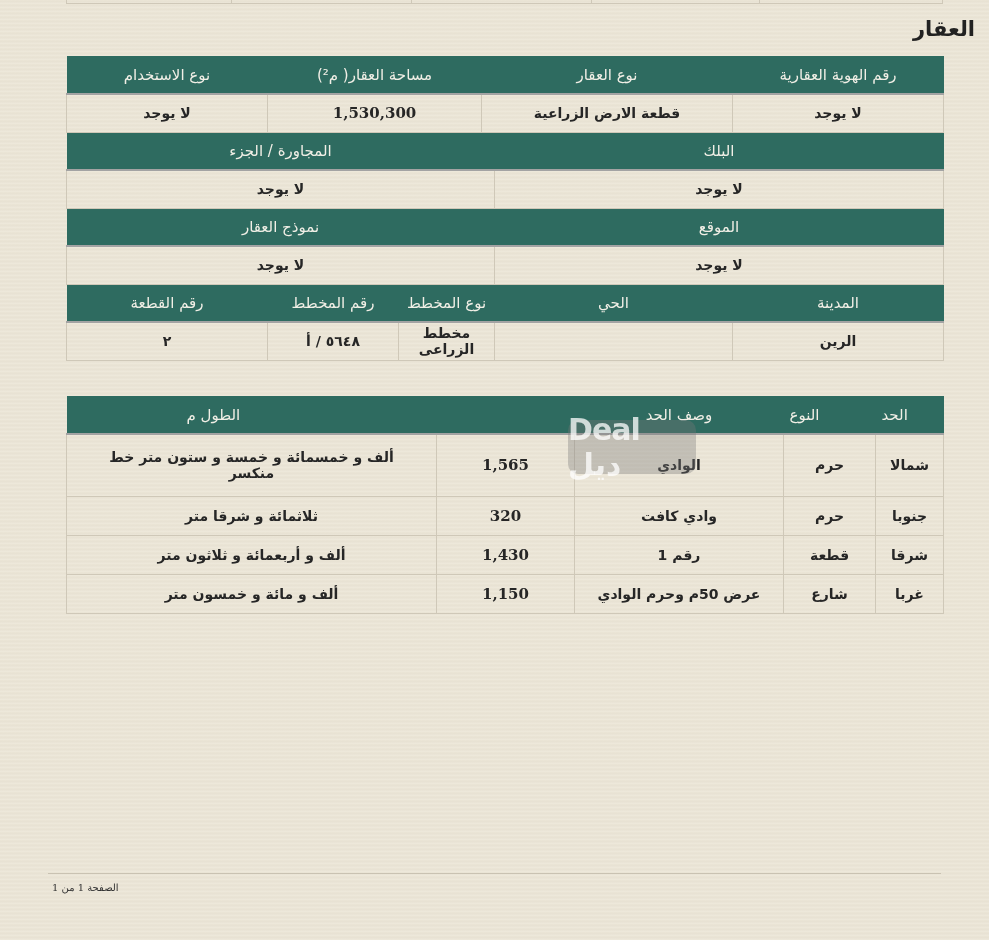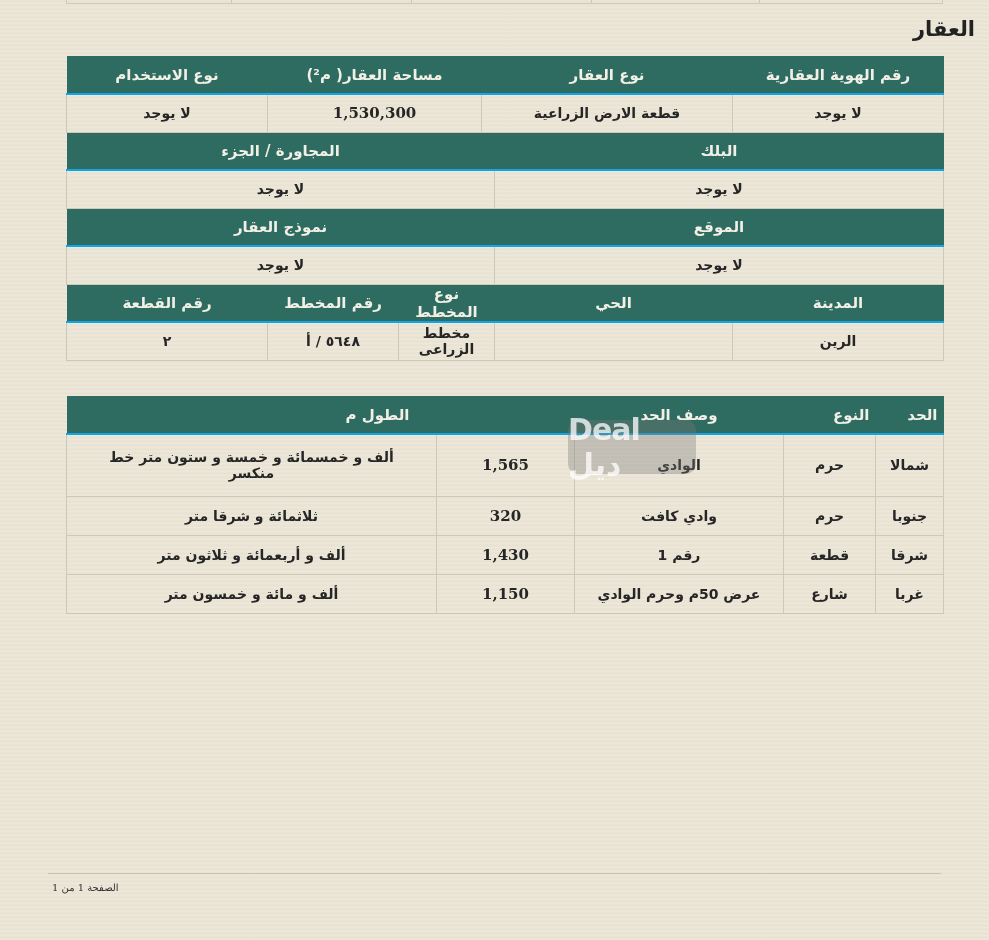--- a/index.html
+++ b/index.html
@@ -21,31 +21,31 @@
     position:absolute; right:46px; top:17px;
     font-size:21px; font-weight:bold; color:#222;
     font-family:"DejaVu Sans", sans-serif;
   }
   table { border-collapse:collapse; position:absolute; table-layout:fixed; }
   td, th {
     text-align:center; vertical-align:middle; padding:0 6px;
     font-family:"DejaVu Sans", sans-serif; font-size:15px;
   }
   th {
-    background:#2e6b60; color:#f1efe6; font-weight:bold;
-    border-bottom:2px solid #0ea5e9;
+    background:#2e6b60; color:#f1efe6; font-weight:normal;
+    border-bottom:2px solid #a3a3a3;
   }
   td { border:1px solid #cfc8b8; color:#262626; font-weight:bold; font-size:14px; }
   td.num { font-family:"DejaVu Serif", serif; font-weight:bold; font-size:15px; }
   .hdr-row { height:38px; }
   .val-row { height:38px; }
   #prop-table { left:66px; top:56px; width:877px; }
   #bounds-table { left:66px; top:396px; width:877px; }
   #bounds-table th { text-align:center; }
-  #bounds-table th.col-edge, #bounds-table th.col-type { text-align:right; }
+  #bounds-table th.col-edge, #bounds-table th.col-type { text-align:left; }
   .bound-row { height:39px; }
   .bound-row.tall { height:62px; }
   .watermark {
     position:absolute; left:568px; top:420px; width:128px; height:54px;
     border-radius:10px; background:rgba(120,120,120,0.35);
     color:rgba(255,255,255,0.75); font-family:"DejaVu Sans", sans-serif;
     font-size:30px; font-weight:bold; display:flex; align-items:center; justify-content:center;
     direction:ltr; letter-spacing:-1px;
   }
   .footer-line { position:absolute; left:48px; top:873px; width:893px; height:1px; background:#c9c2b2; }
@@ -128,21 +128,21 @@
         <col style="width:92px">
         <col style="width:209px">
         <col style="width:138px">
         <col style="width:370px">
     </colgroup>
     <tbody>
         <tr class="hdr-row">
       <th class="col-edge">الحد</th>
       <th class="col-type">النوع</th>
       <th>وصف الحد</th>
-      <th colspan="2" style="text-align:center;padding-left:120px;">الطول م</th>
+      <th colspan="2" style="text-align:left;padding-left:120px;">الطول م</th>
     </tr>
     <tr class="bound-row tall">
       <td>شمالا</td>
       <td>حرم</td>
       <td>الوادي</td>
       <td class="num">1,565</td>
       <td style="padding:0 40px;">ألف و خمسمائة و خمسة و ستون متر خط منكسر</td>
     </tr>
     <tr class="bound-row">
       <td>جنوبا</td>

